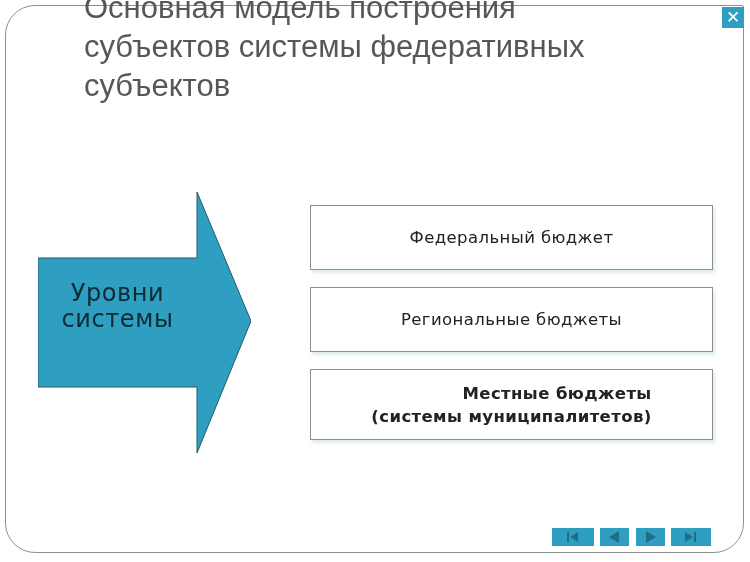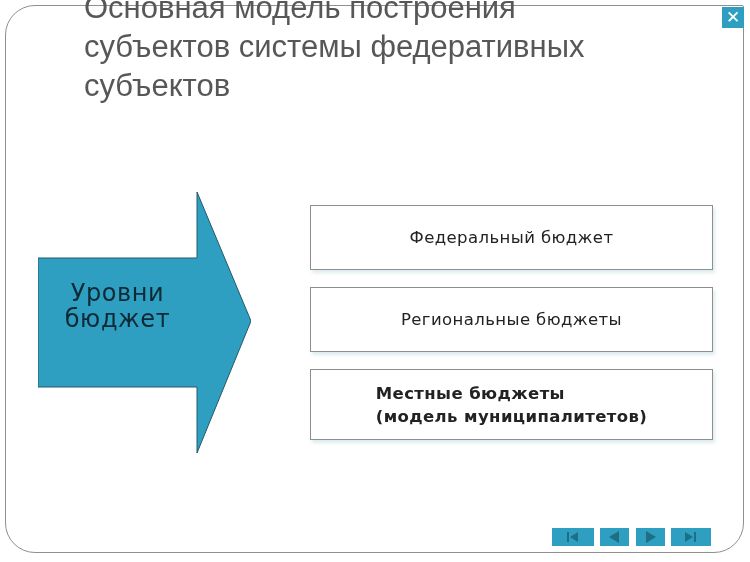--- a/index.html
+++ b/index.html
@@ -14,21 +14,21 @@
     .title .l { display: block; white-space: nowrap; }
     .close { position: absolute; left: 722px; top: 7px; width: 22px; height: 21px;
              background: #2e9fc0; color: #ffffff; font-size: 17px; line-height: 21px;
              text-align: center; font-family: "DejaVu Sans", sans-serif; font-weight: bold; cursor: pointer; }
     .arrow { position: absolute; left: 38px; top: 192px; width: 213px; height: 261px; }
     .arrow-label { position: absolute; left: 38px; top: 280px; width: 159px; text-align: center;
                    font-size: 24px; line-height: 26px; color: #0f2a36; letter-spacing: 0.6px; }
     .box { position: absolute; left: 310px; width: 403px; box-sizing: border-box;
            border: 1.5px solid #8e8e8e; background: #fff;
            box-shadow: 2px 3px 3px rgba(160, 200, 210, 0.35);
-           display: flex; align-items: center; justify-content: center; text-align: left;
+           display: flex; align-items: center; justify-content: center; text-align: right;
            font-size: 16.5px; line-height: 23px; color: #222; letter-spacing: 0.4px; }
     .box .line { display: block; }
     .b1 { top: 205px; height: 65px; }
     .b2 { top: 287px; height: 65px; }
     .b3 { top: 369px; height: 71px; font-weight: bold; }
     .nav { position: absolute; top: 528px; height: 18px; background: #2e9fc0; cursor: pointer; }
     .nav svg { display: block; margin: 0 auto; }
     .n1 { left: 552px; width: 42px; }
     .n2 { left: 600px; width: 29px; }
     .n3 { left: 636px; width: 29px; }
@@ -47,37 +47,37 @@
 
 <div class="close">
   <span>✕</span>
 </div>
 
 <svg class="arrow" viewBox="0 0 213 261">
   <polygon points="0,66 159,66 159,0 213,129 159,261 159,195 0,195" fill="#2e9fc0" stroke="#27586a" stroke-width="1"></polygon>
 </svg>
 <div class="arrow-label">
   <div>Уровни</div>
-  <div>бюджет</div>
+  <div>системы</div>
 </div>
 
 <div class="box b1">
   <div>
     <span class="line">Федеральный бюджет</span>
   </div>
 </div>
 <div class="box b2">
   <div>
     <span class="line">Региональные бюджеты</span>
   </div>
 </div>
 <div class="box b3">
   <div>
     <span class="line">Местные бюджеты</span>
-    <span class="line">(модель муниципалитетов)</span>
+    <span class="line">(системы муниципалитетов)</span>
   </div>
 </div>
 
 <div class="nav n1">
   <svg width="42" height="18" viewBox="0 0 42 18">
     <rect x="15" y="4" width="2" height="10" fill="#1e6f86"></rect>
     <polygon points="26,4 26,14 18,9" fill="#1e6f86"></polygon>
   </svg>
 </div>
 <div class="nav n2">

